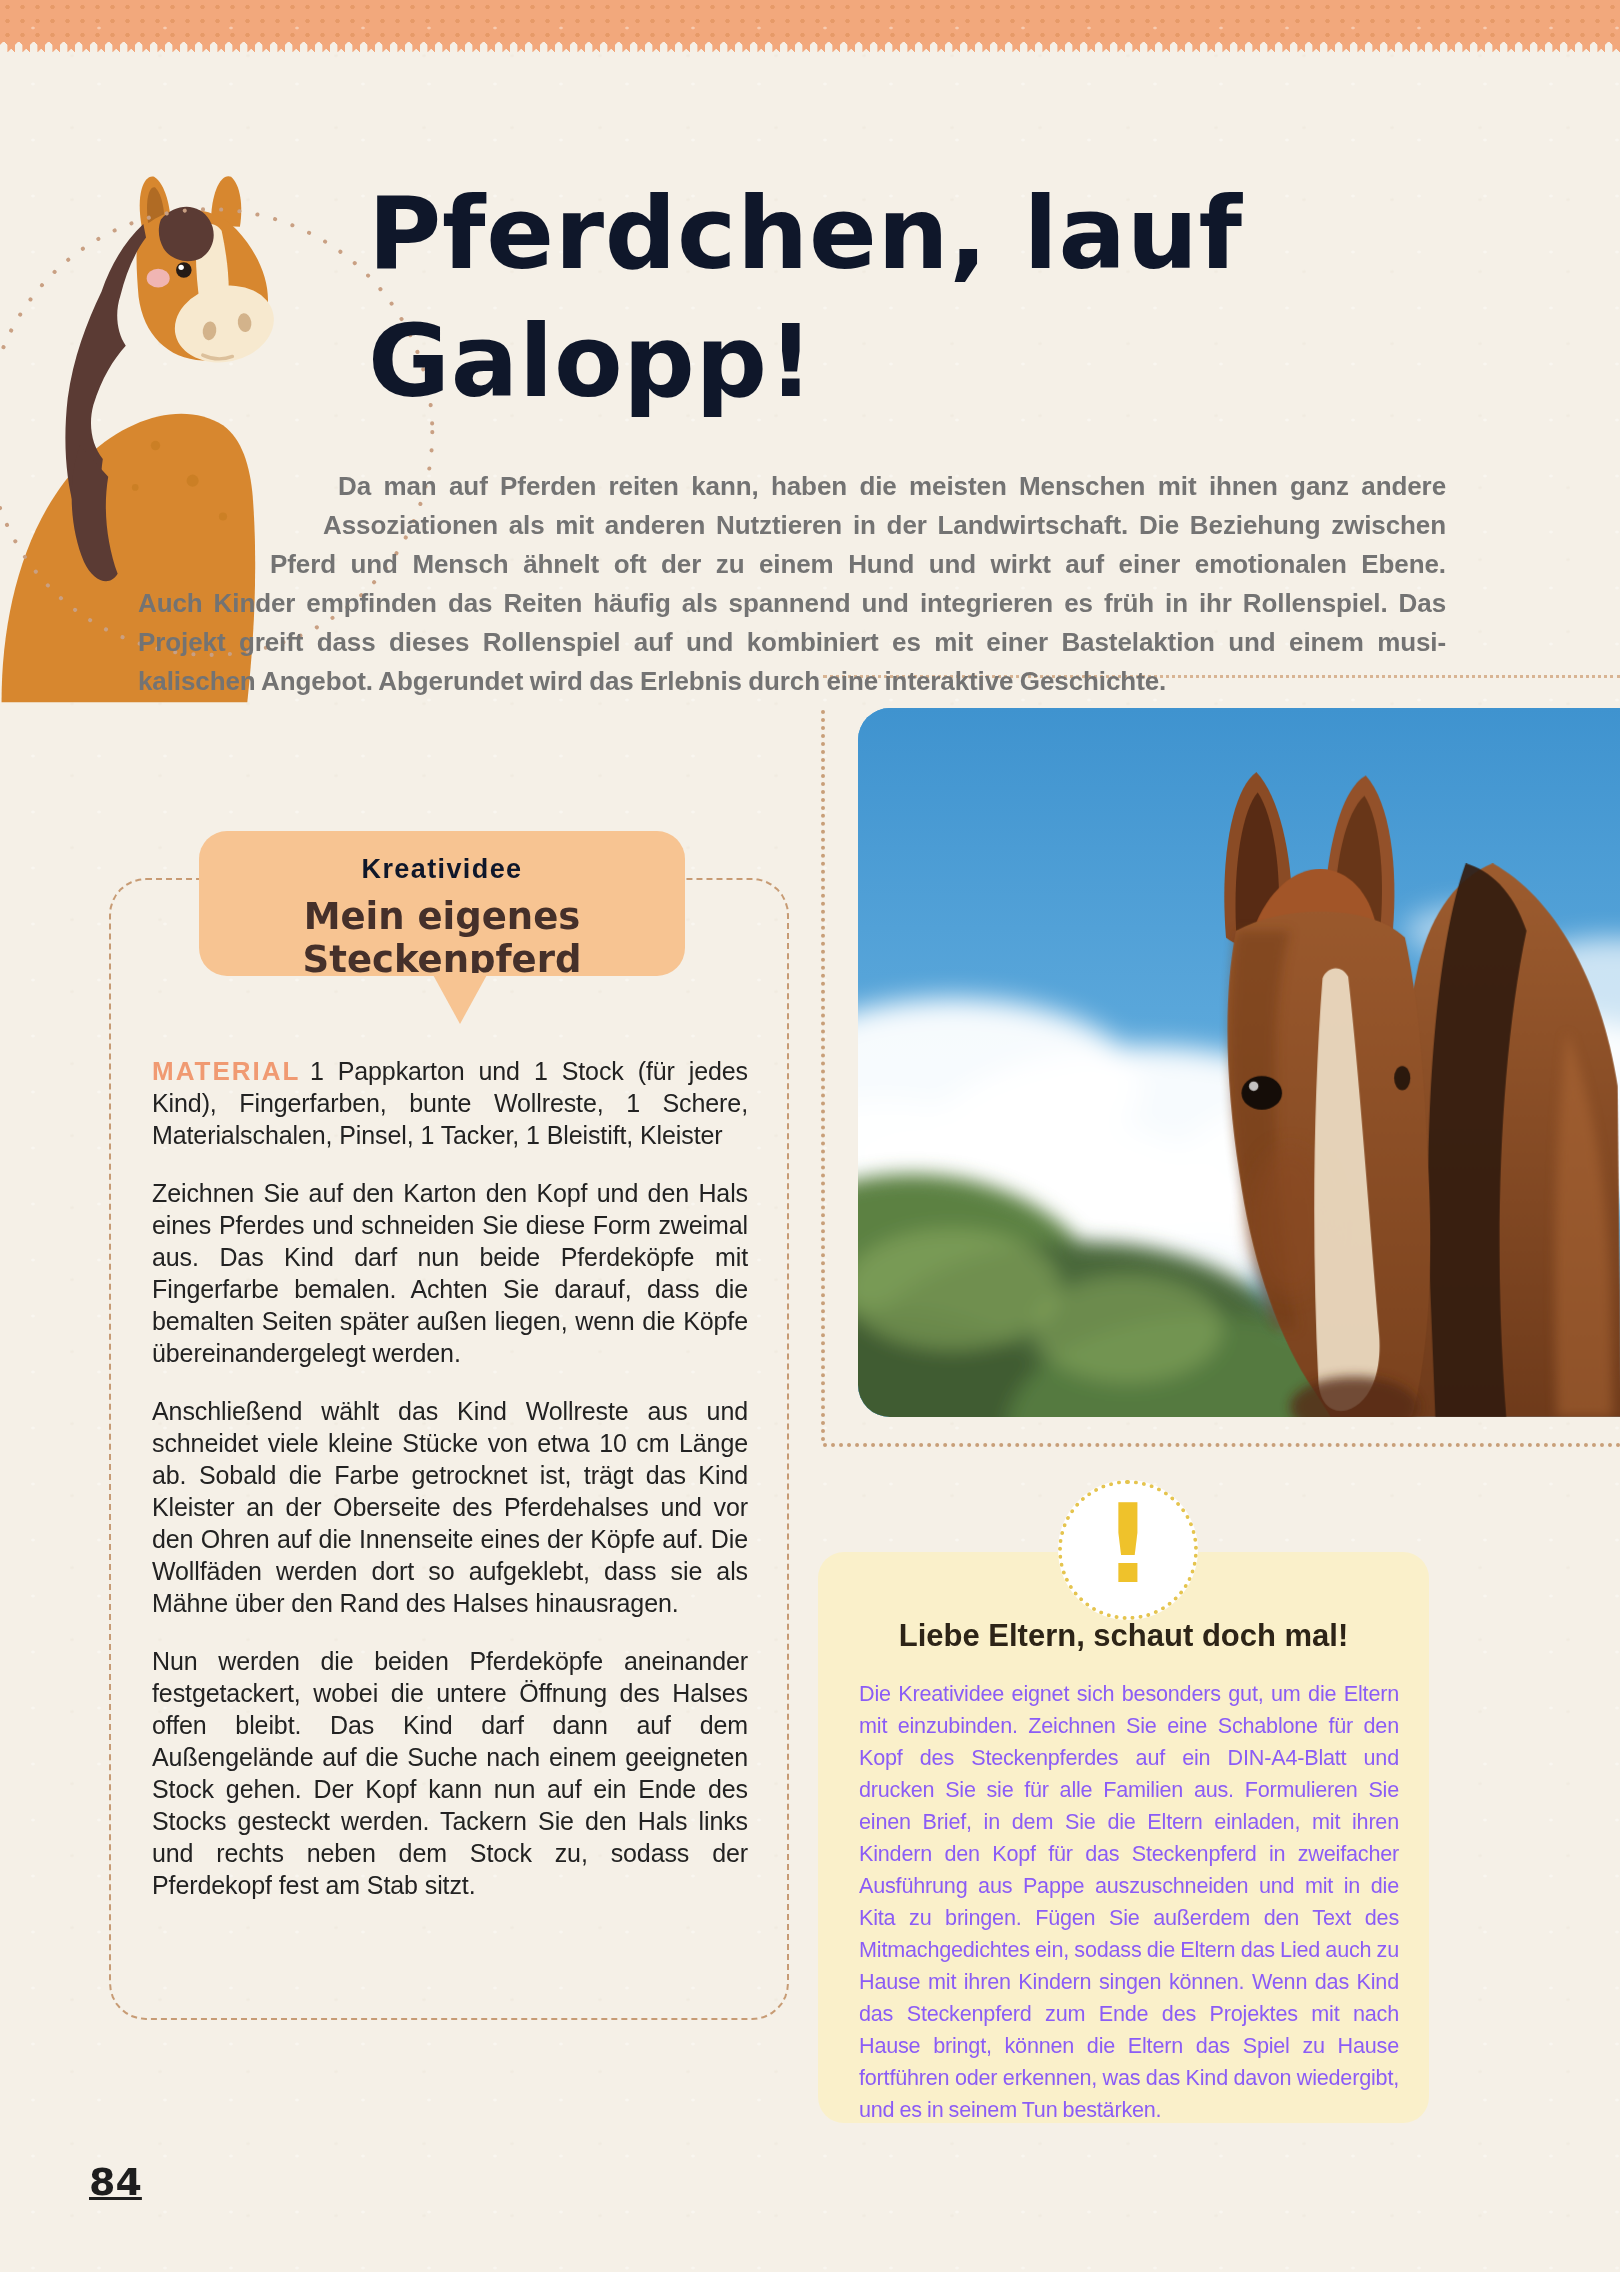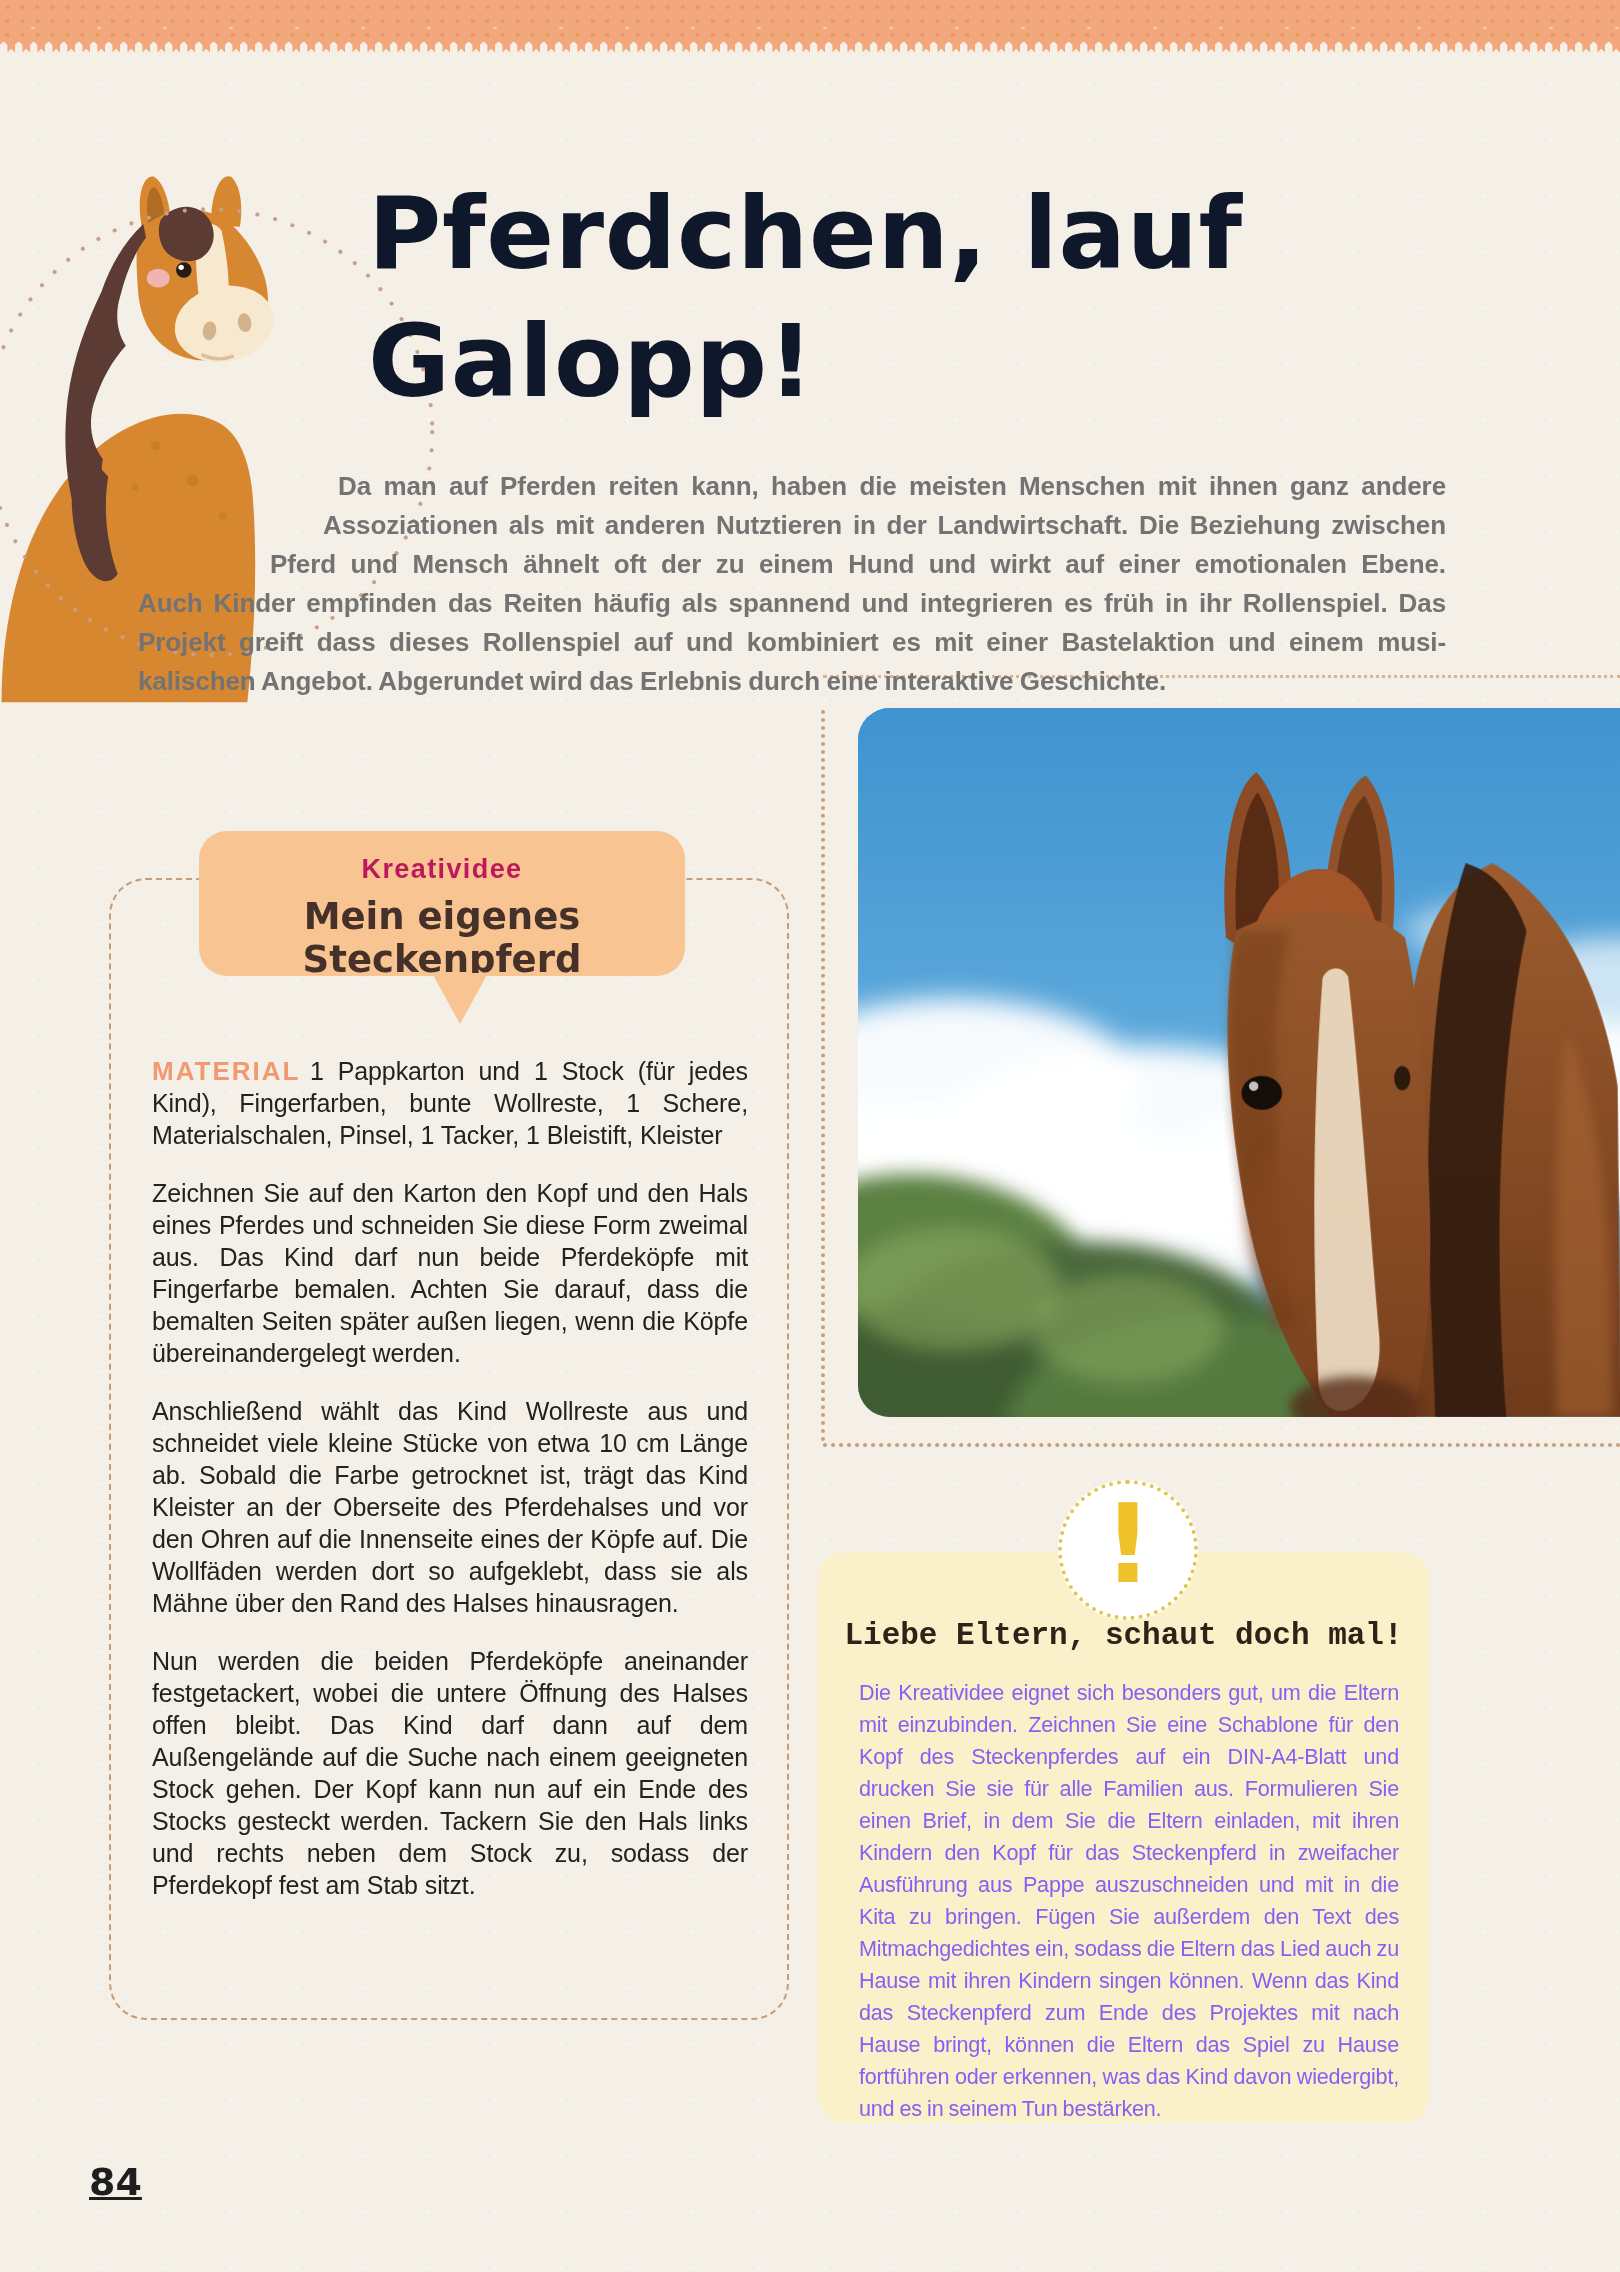--- a/index.html
+++ b/index.html
@@ -57,21 +57,21 @@
   .bubble{
     position:absolute;left:199px;top:831px;width:486px;height:145px;
     background:#f7c492;border-radius:28px;z-index:2;text-align:center;
   }
   .bubble-tail{
     position:absolute;left:432px;top:973px;width:0;height:0;z-index:2;
     border-left:28px solid transparent;border-right:28px solid transparent;
     border-top:51px solid #f7c492;
   }
   .bubble .kicker{
-    margin-top:23px;font-size:27px;font-weight:700;color:#be185d;letter-spacing:1.4px;
+    margin-top:23px;font-size:27px;font-weight:700;color:#0f172a;letter-spacing:1.4px;
   }
   .bubble .btitle{
     margin-top:9.5px;font-family:"DejaVu Sans",sans-serif;
     font-size:37px;font-weight:700;color:#45302a;letter-spacing:0;
   }
   .craft-text{
     position:absolute;left:152px;top:1055px;width:596px;z-index:2;
     font-size:25px;line-height:32px;color:#222;
     letter-spacing:-0.1px;
   }
@@ -99,21 +99,21 @@
     font-family:"DejaVu Sans",sans-serif;font-weight:700;
     font-size:108px;line-height:108px;color:#efc22b;padding-bottom:9.5px;
   }
   
   .parents-box{
     position:absolute;left:818px;top:1552px;width:611px;height:571px;
     background:#faf0ca;border-radius:26px;z-index:3;
   }
   .parents-box .ptitle{
     margin:66px 20px 0 20px;text-align:center;
-    font-family:Liberation Mono, monospace;font-weight:700;
+    font-family:Liberation Sans, sans-serif;font-weight:700;
     font-size:31px;color:#2d2417;letter-spacing:0;
   }
   .parents-box .pbody{
     margin:24px 32px 0 41px;width:540px;
     font-size:21.6px;line-height:32px;color:#8b5cf6;text-align:justify;
     letter-spacing:-0.2px;word-spacing:-0.7px;
   }
   
   .page-number{
     position:absolute;left:89px;top:2160px;z-index:2;

